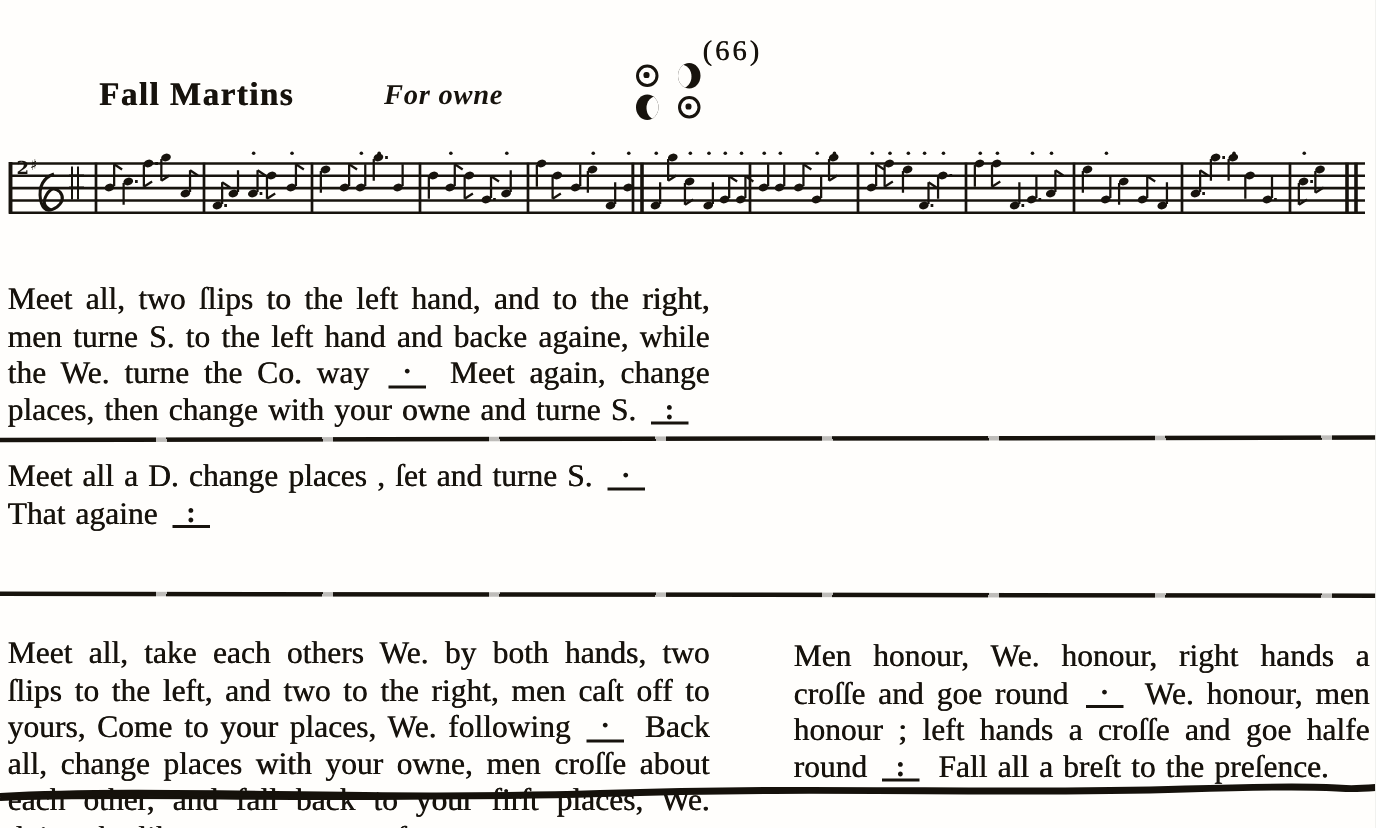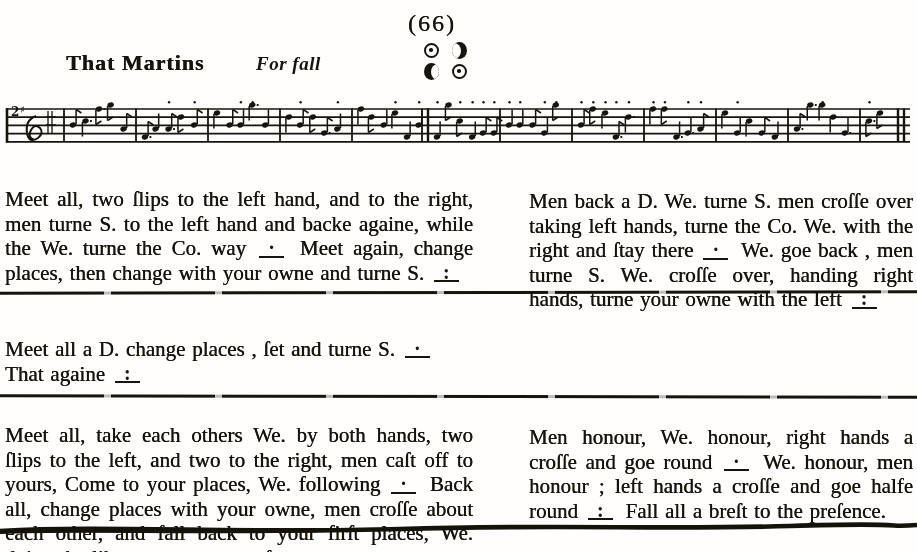--- a/index.html
+++ b/index.html
@@ -2,22 +2,22 @@
 <html><head>
 <meta charset="utf-8">
 <style>
   html,body{margin:0;padding:0;background:#e8e8e4;}
   .page{
     position:relative; width:917px; height:552px; margin:0 auto;
     background:#fffefc; color:#17130d; overflow:hidden;
     font-family:"Liberation Serif","DejaVu Serif",serif;
   }
   .pagenum{
-    position:absolute; left:408px; top:10px; width:100px;
-    font-size:24px; letter-spacing:2px; text-align:left;
+    position:absolute; left:408px; top:24px; width:100px;
+    font-size:19px; letter-spacing:2px; text-align:right;
     text-shadow:0.3px 0 currentColor;
   }
   .title{
     position:absolute; left:66px; top:50px;
     font-size:22px; font-weight:bold; letter-spacing:1px;
     text-shadow:0.4px 0 currentColor;
   }
   .subtitle{
     position:absolute; left:256px; top:53px;
     font-size:19px; font-weight:bold; font-style:italic; letter-spacing:0.5px;
@@ -57,40 +57,40 @@
   .bottomrule{position:absolute; left:0; top:518px;}
 
   .col{
     position:absolute; font-size:21px; line-height:24.6px;
     text-align:justify; word-spacing:1.5px;
     text-shadow:0.35px 0 currentColor;
   }
   .col.left{left:5px; width:468px;}
   .col.right{left:529px; width:384px;}
   .c-r1l{top:166px;} .c-r1r{top:168px;}
-  .c-r2l{top:316px; text-align:left; width:500px;} .c-r2r{top:299px;}
+  .c-r2l{top:284px; text-align:left; width:500px;} .c-r2r{top:299px;}
   .c-r3l{top:402px;} .c-r3r{top:404px;}
 
   .strain{
     display:inline-block; min-width:17px; text-align:center;
     border-bottom:2.2px solid #17130d;
     line-height:0.72; padding:0 4px 1px; margin:0 6px 0 3px;
     font-size:0.95em; font-weight:bold; text-shadow:none;
     transform:translateY(-1px);
   }
 </style>
 </head>
 <body>
 
 <div class="page">
 
   <div class="pagenum">(66)</div>
 
-  <div class="title">That Martins</div>
-  <div class="subtitle">For fall</div>
+  <div class="title">Fall Martins</div>
+  <div class="subtitle">For owne</div>
 
   <div class="formation">
     <div class="frow">
         <span class="sym circle-dot"></span>
         <span class="sym cres right"></span>
       </div>
     <div class="frow">
         <span class="sym cres left"></span>
         <span class="sym circle-dot"></span>
       </div>
@@ -310,21 +310,20 @@
       <line x1="870.4" y1="21" x2="870.4" y2="23" stroke="#17130d" stroke-width="1.8"></line>
       <ellipse cx="876.0069458077228" cy="14" rx="3.3" ry="2.5" fill="#17130d" transform="rotate(-18 876.0069458077228 14)"></ellipse>
       <line x1="872.9069458077228" y1="15" x2="872.9069458077228" y2="29.5" stroke="#17130d" stroke-width="1.5"></line>
       <line x1="872.9069458077228" y1="29.5" x2="878.4069458077228" y2="26" stroke="#17130d" stroke-width="1.5"></line>
     </svg>
 
   <div class="rule r1"></div>
   <div class="rule r2"></div>
 
   <p class="col left c-r1l">Meet all, two ſlips to the left hand, and to the right, men turne S. to the left hand and backe againe, while the We. turne the Co. way <span class="strain">·</span> Meet again, change places, then change with your owne and turne S. <span class="strain">:</span></p>
-  <p class="col right c-r1r">Men back a D. We. turne S. men croſſe over taking left hands, turne the Co. We. with the right and ſtay there <span class="strain">·</span> We. goe back , men turne S. We. croſſe over, handing right hands, turne your owne with the left <span class="strain">:</span></p>
 
   <p class="col left c-r2l">Meet all a D. change places , ſet and turne S. <span class="strain">·</span> That againe <span class="strain">:</span></p>
 
   <p class="col left c-r3l">Meet all, take each others We. by both hands, two ſlips to the left, and two to the right, men caſt off to yours, Come to your places, We. following <span class="strain">·</span> Back all, change places with your owne, men croſſe about each other, and fall back to your firſt places, We. doing the like, not turne your faces <span class="strain">:</span></p>
   <p class="col right c-r3r">Men honour, We. honour, right hands a croſſe and goe round <span class="strain">·</span> We. honour, men honour ; left hands a croſſe and goe halfe round <span class="strain">:</span> Fall all a breſt to the preſence.</p>
 
   <svg class="bottomrule" width="917" height="22" viewBox="0 0 917 22">
     <path d="M0,13 C110,7 240,16 400,11 S660,12 790,8 S880,10 917,7" fill="none" stroke="#15110b" stroke-width="4.6"></path>
     <path d="M0,15 C90,11 200,17 330,13" fill="none" stroke="#15110b" stroke-width="2"></path>
   </svg>

